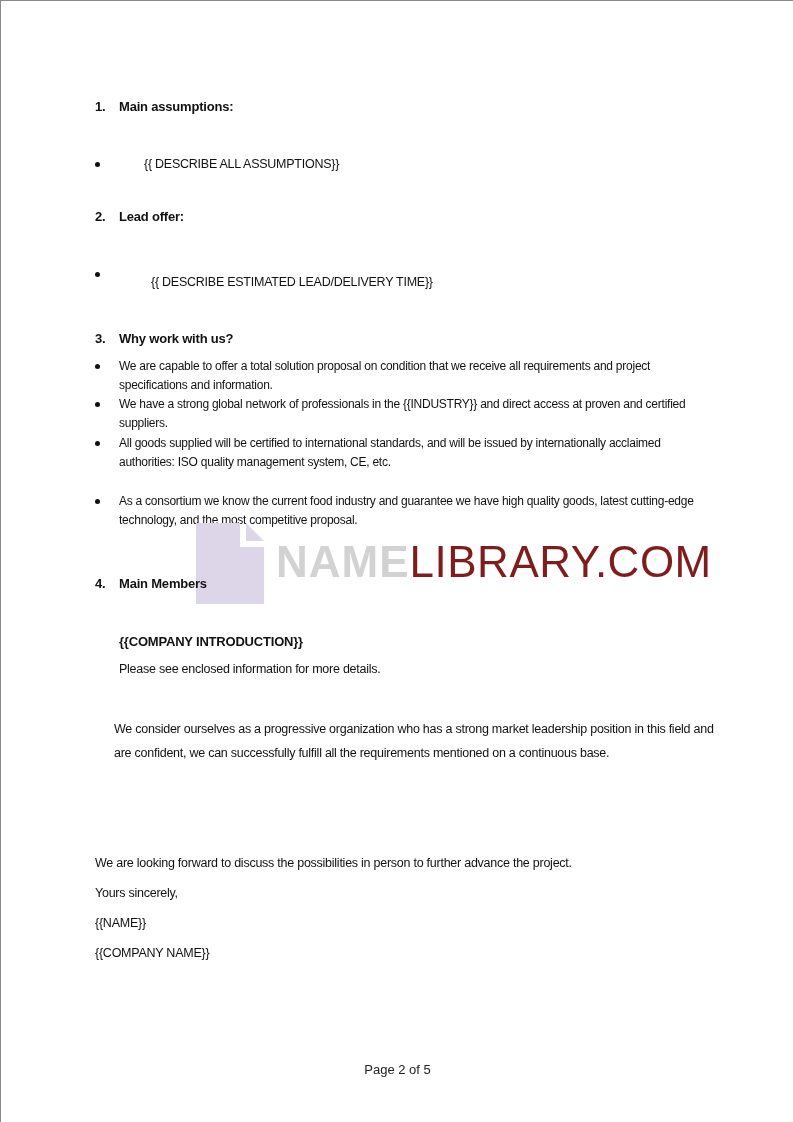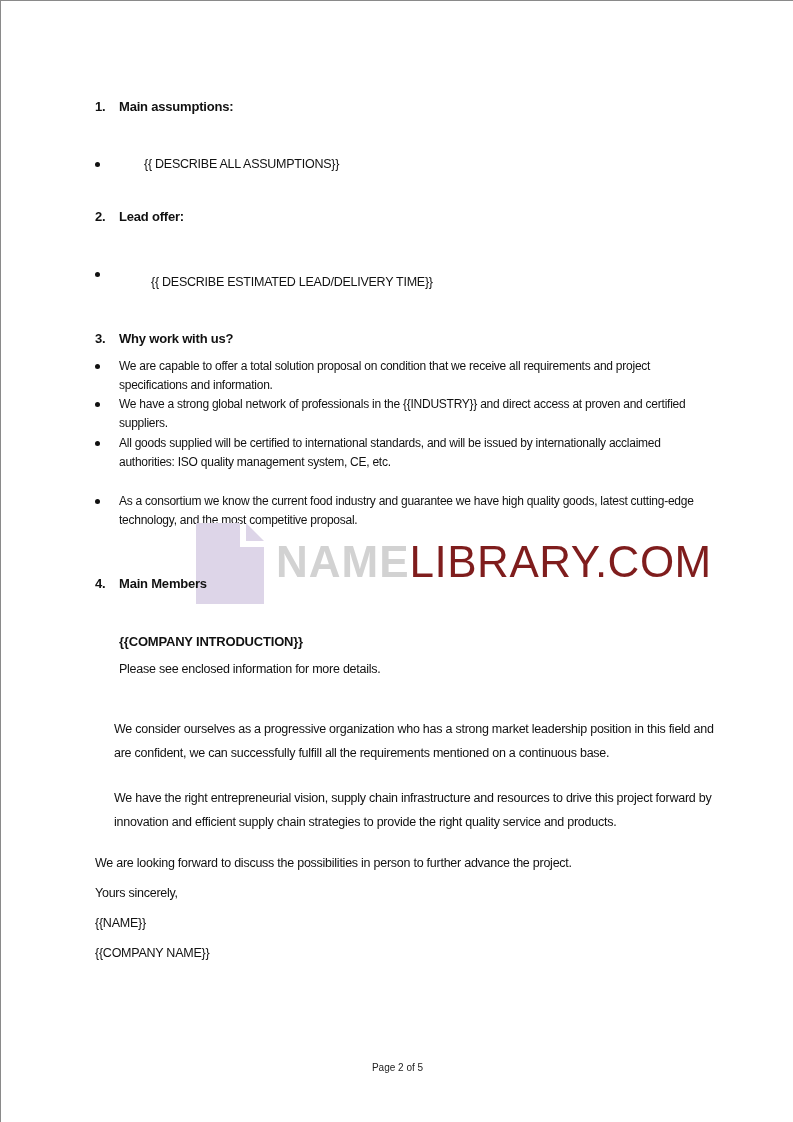--- a/index.html
+++ b/index.html
@@ -62,21 +62,21 @@
     font-size: 12px;
     line-height: 19.3px;
     letter-spacing: -0.25px;
     white-space: normal;
   }
   .footer {
     position: absolute;
     left: 0; width: 793px;
     top: 1061px;
     text-align: center;
-    font-size: 10px;
+    font-size: 13px;
     color: #222;
   }
   
   .wm-doc {
     position: absolute;
     left: 195px; top: 522px;
     width: 68px; height: 81px;
   }
   .wm-text {
     position: absolute;
@@ -130,21 +130,20 @@
     <span class="wm-bold">NAME</span><span class="wm-light">LIBRARY.COM</span>
   </div>
 
   <div class="heading num abs" style="top:573px;">4.</div>
   <div class="heading head-text abs" style="top:573px;">Main Members</div>
 
   <div class="heading abs" style="left:118px; top:631px;">{{COMPANY INTRODUCTION}}</div>
   <div class="txt abs" style="left:118px; top:659px;">Please see enclosed information for more details.</div>
 
   <div class="para" style="top:716px;">We consider ourselves as a progressive organization who has a strong market leadership position in this field and are confident, we can successfully fulfill all the requirements mentioned on a continuous base.</div>
-  <div class="para" style="top:785px;">We have the right entrepreneurial vision, supply chain infrastructure and resources to drive this project forward by innovation and efficient supply chain strategies to provide the right quality service and products.</div>
   <div class="txt abs" style="left:94px; top:853px;">We are looking forward to discuss the possibilities in person to further advance the project.</div>
 
   <div class="txt abs" style="left:94px; top:883px;">Yours sincerely,</div>
   <div class="txt abs" style="left:94px; top:913px;">{{NAME}}</div>
   <div class="txt abs" style="left:94px; top:943px;text-align:right;">{{COMPANY NAME}}</div>
 
   <div class="footer">Page 2 of 5</div>
 </div>
 
 </body></html>

